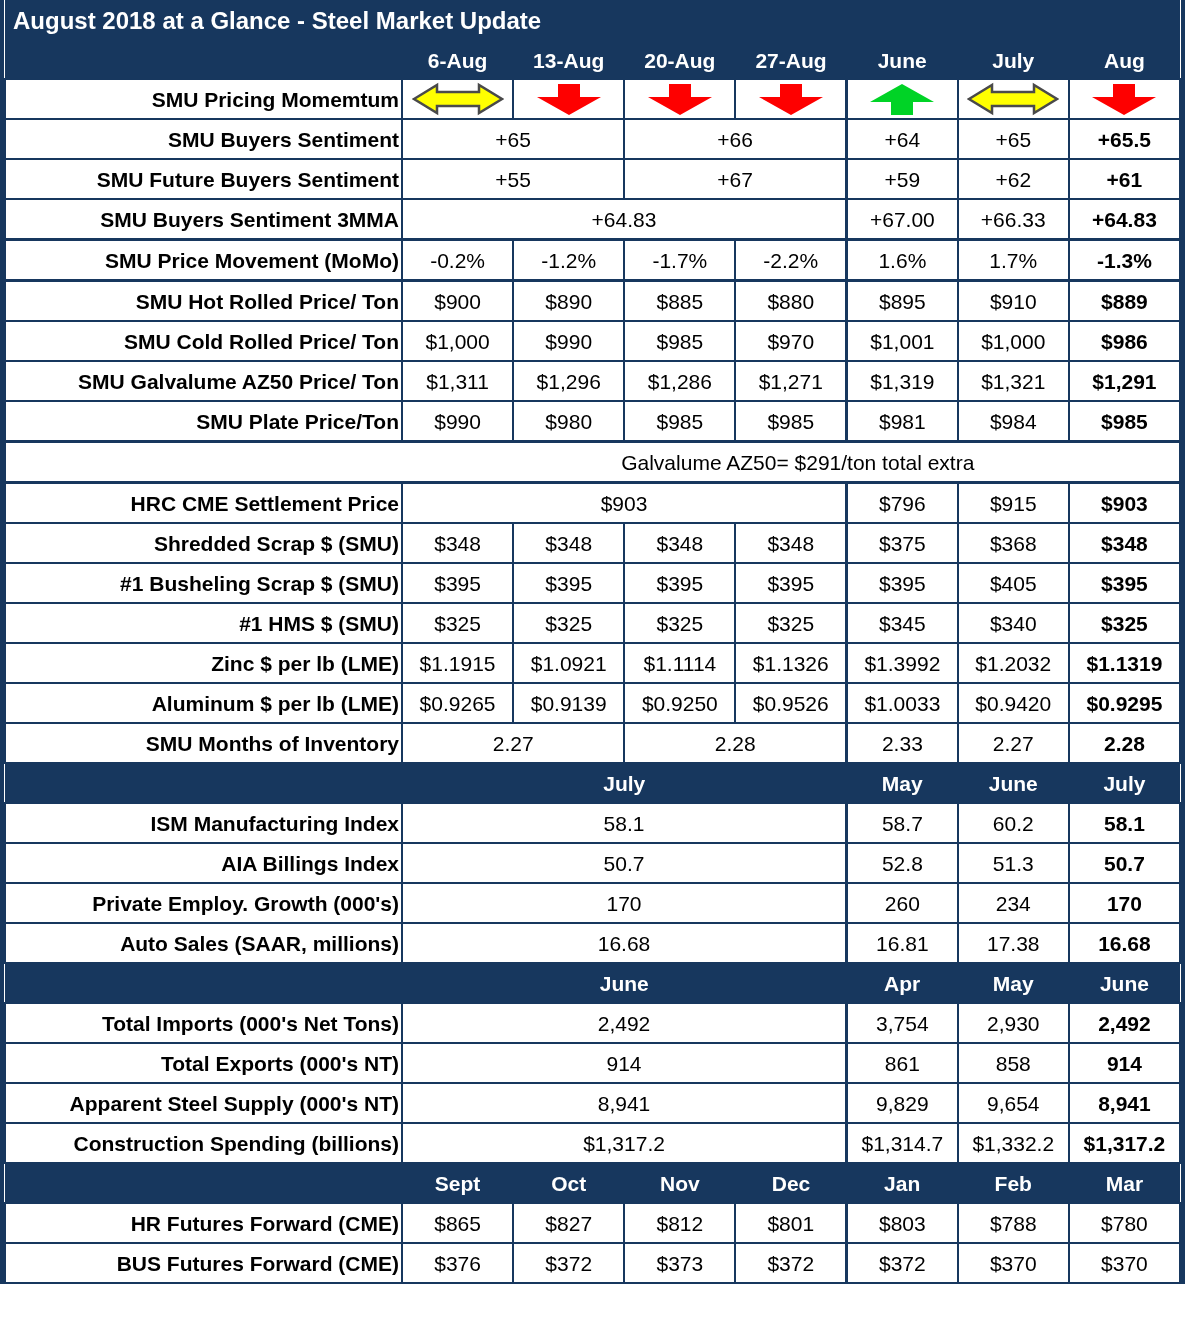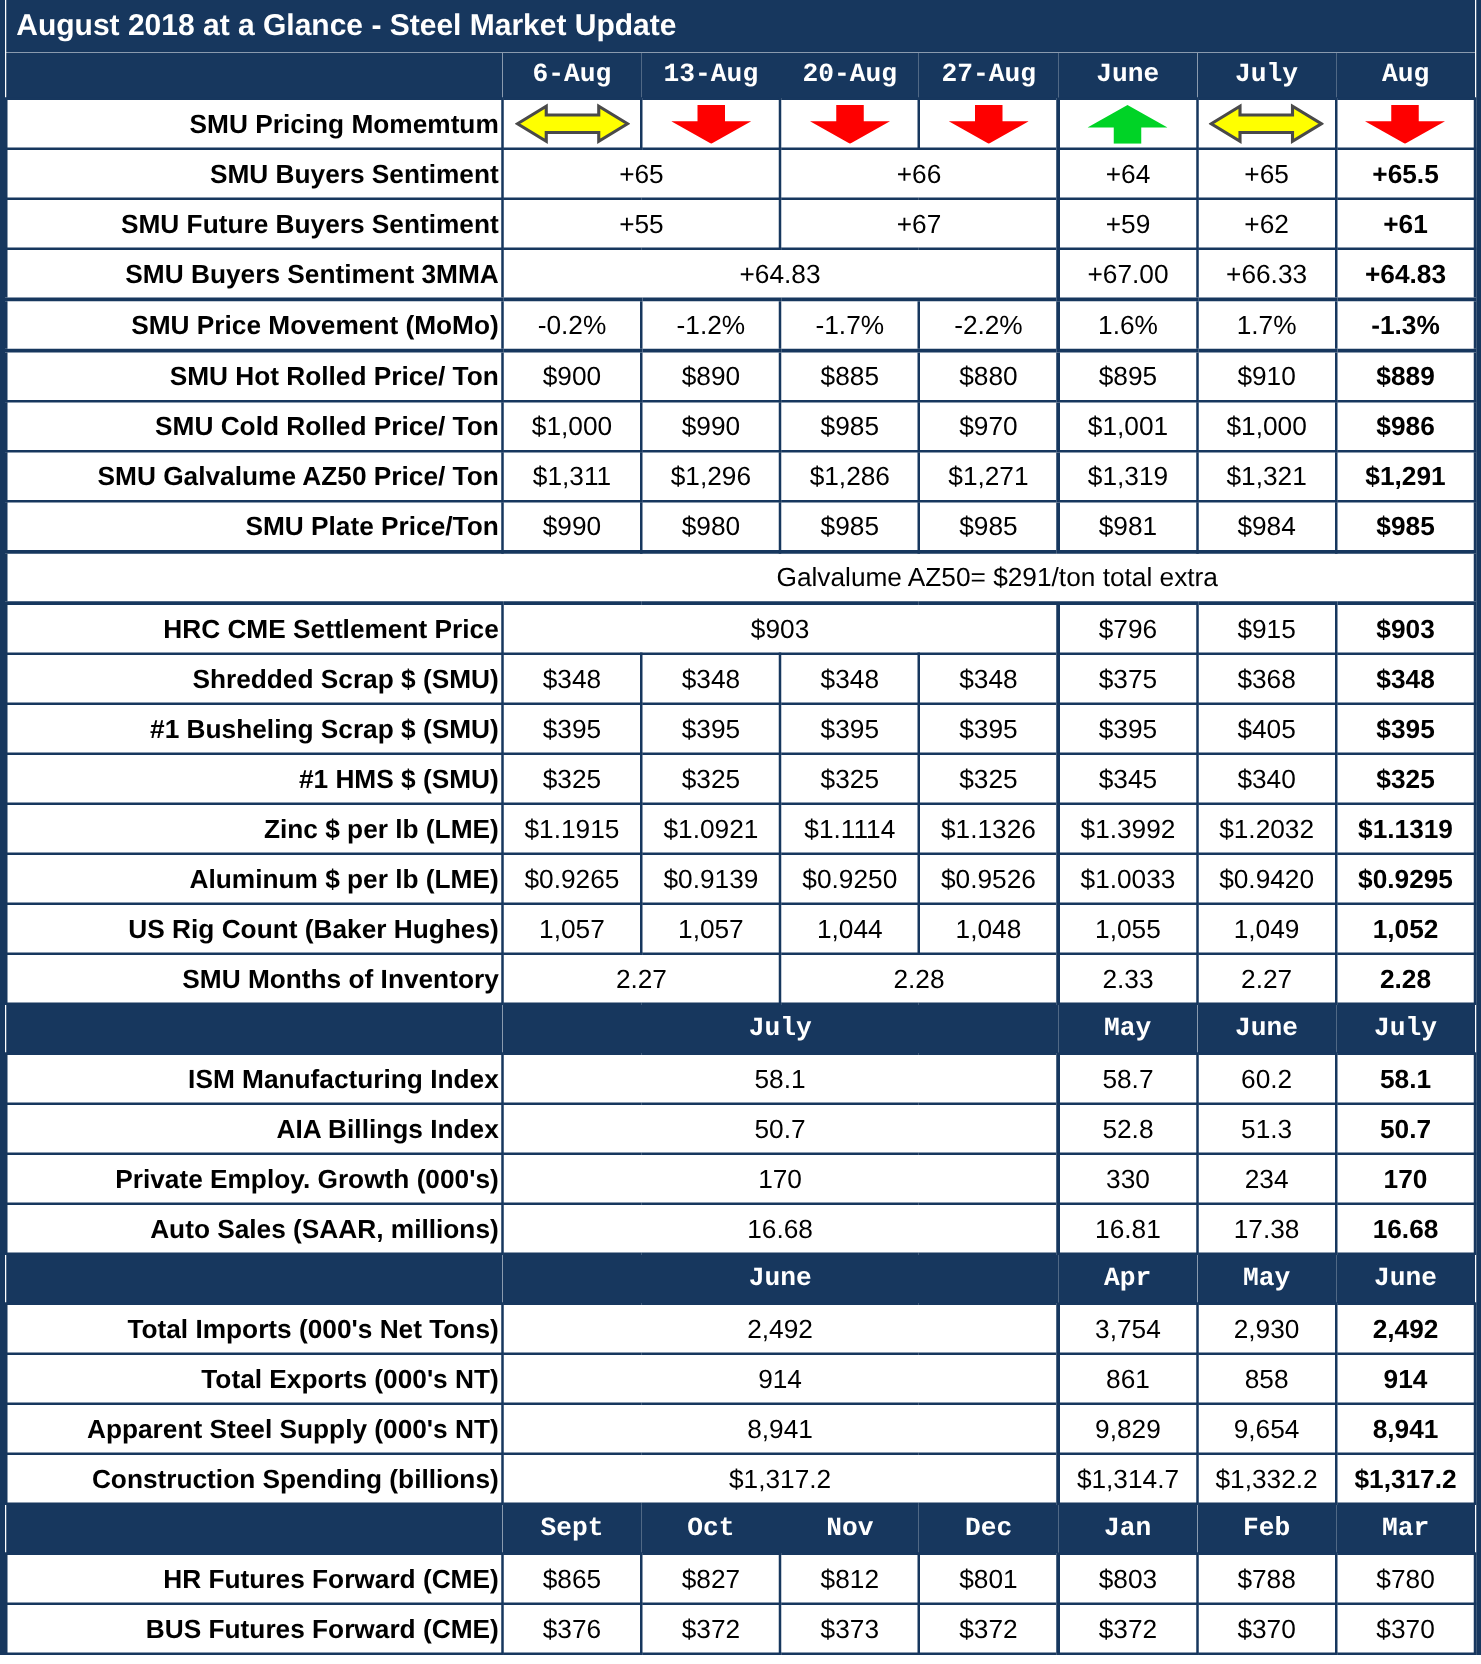--- a/index.html
+++ b/index.html
@@ -18,21 +18,21 @@
     font-size:21px; line-height:1;
     text-align:center; vertical-align:middle;
     white-space:nowrap; overflow:hidden;
   }
   td.label { text-align:right; padding-left:5px; font-weight:bold; }
   td.b { font-weight:bold; }
   td.thickL { border-left:3px solid var(--navy); }
   tr.sep td { border-top:3px solid var(--navy); }
   tr.navyrow td {
     background:var(--navy); color:#fff; font-weight:bold;
-    border-left:none; border-right:none; border-top:none; border-bottom:none;font-family:Liberation Mono, monospace;
+    border-left:none; border-right:none; border-top:none; border-bottom:none;
   }
   tr.title-row td {
     background:var(--navy); color:#fff; font-weight:bold;
     border:none; text-align:left; padding-left:8px;
     height:42px; font-size:24px;
   }
   tr.colhead td { height:36px; }
   td.note-cell { position:relative; font-weight:normal; }
   td.note-cell span { position:absolute; top:50%; transform:translate(-50%,-50%); }
   td.note-cell .note-1 { left:29.5%;margin-top:30px; }
@@ -236,30 +236,20 @@
           <td class="label">Aluminum $ per lb (LME)</td>
           <td>$0.9265</td>
           <td>$0.9139</td>
           <td>$0.9250</td>
           <td>$0.9526</td>
           <td class="thickL">$1.0033</td>
           <td>$0.9420</td>
           <td class="b">$0.9295</td>
         </tr>
         <tr class="values">
-          <td class="label">US Rig Count (Baker Hughes)</td>
-          <td>1,057</td>
-          <td>1,057</td>
-          <td>1,044</td>
-          <td>1,048</td>
-          <td class="thickL">1,055</td>
-          <td>1,049</td>
-          <td class="b">1,052</td>
-        </tr>
-        <tr class="values">
           <td class="label">SMU Months of Inventory</td>
           <td colspan="2">2.27</td>
           <td colspan="2">2.28</td>
           <td class="thickL">2.33</td>
           <td>2.27</td>
           <td class="b">2.28</td>
         </tr>
         <tr class="subheader navyrow sep">
           <td class="label"></td>
           <td colspan="4">July</td>
@@ -277,21 +267,21 @@
         <tr class="values">
           <td class="label">AIA Billings Index</td>
           <td colspan="4">50.7</td>
           <td class="thickL">52.8</td>
           <td>51.3</td>
           <td class="b">50.7</td>
         </tr>
         <tr class="values">
           <td class="label">Private Employ. Growth (000's)</td>
           <td colspan="4">170</td>
-          <td class="thickL">330</td>
+          <td class="thickL">260</td>
           <td>234</td>
           <td class="b">170</td>
         </tr>
         <tr class="values">
           <td class="label">Auto Sales (SAAR, millions)</td>
           <td colspan="4">16.68</td>
           <td class="thickL">16.81</td>
           <td>17.38</td>
           <td class="b">16.68</td>
         </tr>

